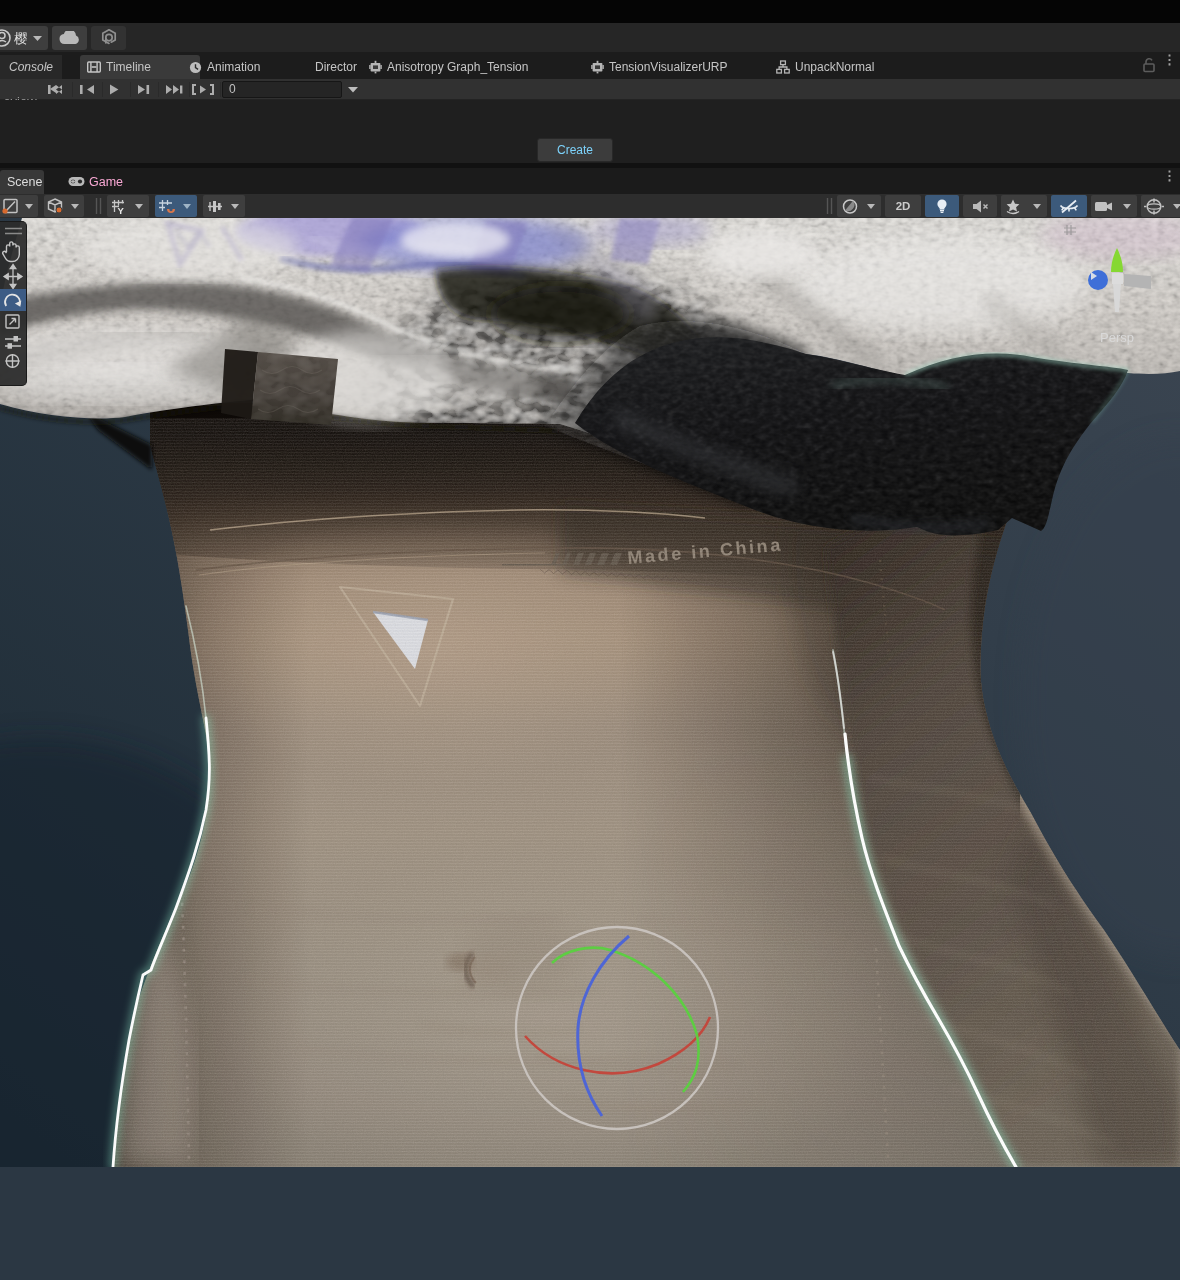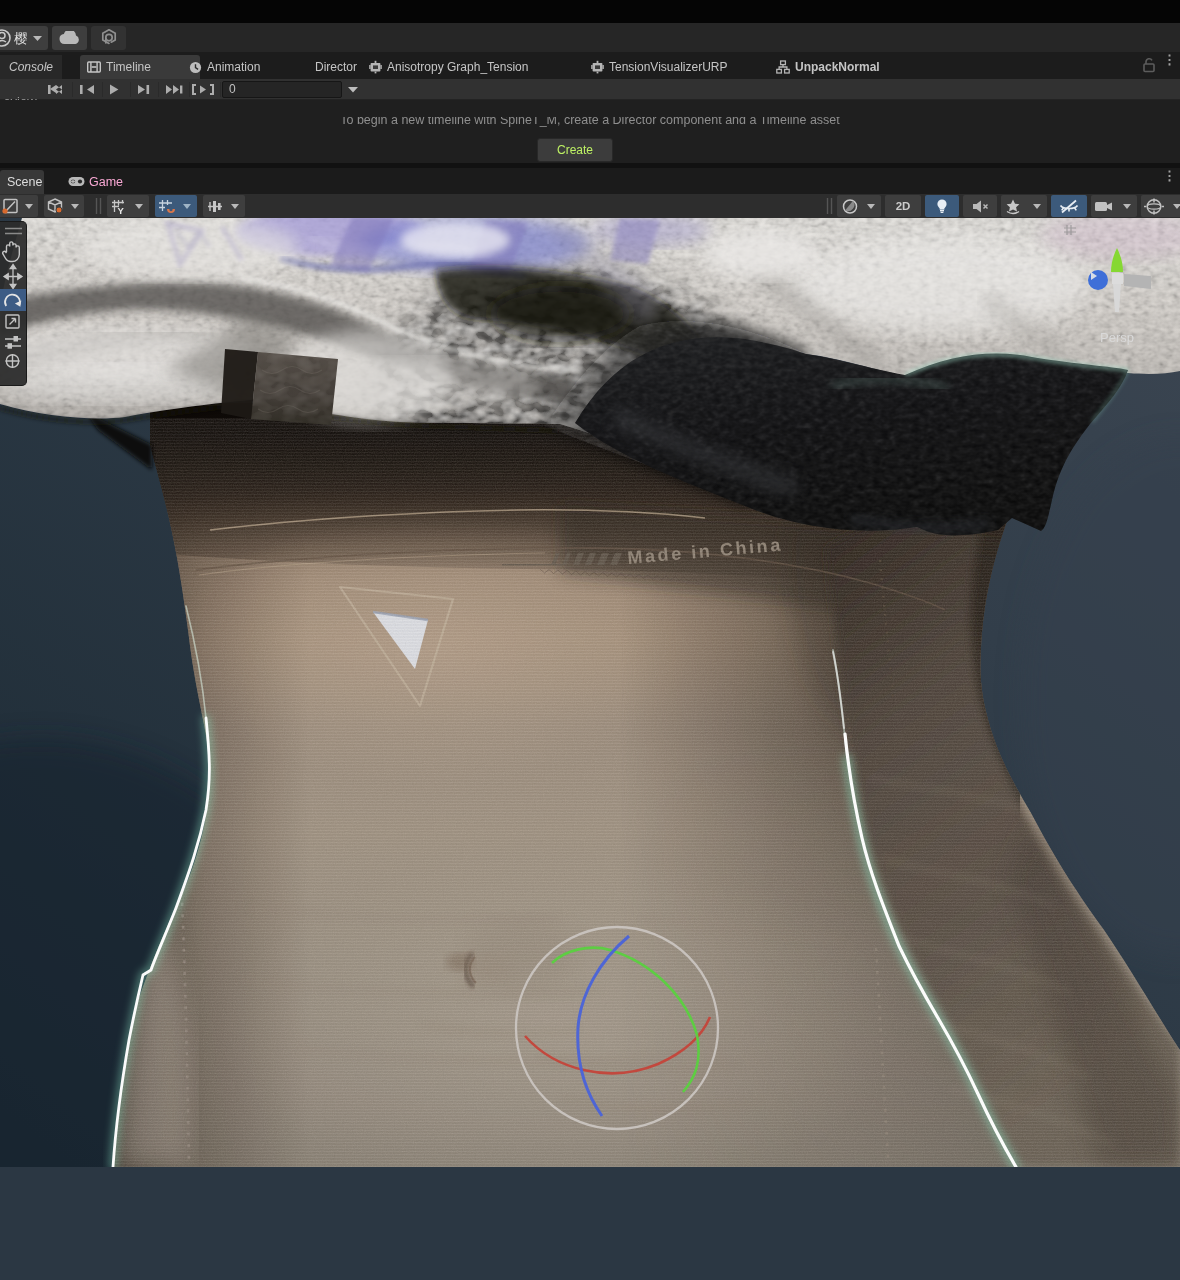--- a/index.html
+++ b/index.html
@@ -89,21 +89,21 @@
     <span class="ic">
         <svg width="13" height="14" viewBox="0 0 13 14">
           <rect x="1.6" y="3" width="9.8" height="8.6" rx="0.8" fill="#b5b5b5"></rect>
           <rect x="5.6" y="0.8" width="1.8" height="2.4" fill="#b5b5b5"></rect>
           <rect x="0.2" y="5" width="1.4" height="4" fill="#b5b5b5"></rect>
           <rect x="11.4" y="5" width="1.4" height="4" fill="#b5b5b5"></rect>
           <rect x="4" y="5.4" width="5" height="3.6" fill="#3a3a3a"></rect>
           <rect x="5.6" y="11.6" width="1.8" height="1.8" fill="#b5b5b5"></rect>
         </svg>
       </span>TensionVisualizerURP</div>
-  <div class="tab" style="left:770px;width:140px;padding-left:6px;font-weight:bold;">
+  <div class="tab" style="left:770px;width:140px;padding-left:6px;">
     <span class="ic">
         <svg width="14" height="14" viewBox="0 0 14 14">
           <rect x="4.6" y="1" width="4.8" height="3.6" fill="none" stroke="#b5b5b5" stroke-width="1.3"></rect>
           <rect x="0.8" y="9.4" width="4.6" height="3.6" fill="none" stroke="#b5b5b5" stroke-width="1.3"></rect>
           <rect x="8.6" y="9.4" width="4.6" height="3.6" fill="none" stroke="#b5b5b5" stroke-width="1.3"></rect>
           <path d="M7,4.6 v2.4 M3.1,9.4 V7 h7.8 v2.4" stroke="#b5b5b5" stroke-width="1.3" fill="none"></path>
         </svg>
       </span>UnpackNormal</div>
   <svg class="abs" style="left:1142px;top:57px;" width="14" height="16" viewBox="0 0 14 16">
       <rect x="2" y="7" width="10" height="7.5" rx="1" fill="none" stroke="#5c5c5c" stroke-width="1.6"></rect>
@@ -124,24 +124,21 @@
     </g>
     <g stroke="#2a2a2a" stroke-width="1">
         <path d="M28.5,2 v15 M58.5,2 v15 M86.5,2 v15 M114.5,2 v15 M145.5,2 v15 M176.5,2 v15"></path>
       </g>
   </svg>
   <div class="abs" style="left:222px;top:81px;width:120px;height:17px;background:#252525;border:1px solid #161616;border-radius:2px;color:#c0c0c0;font-size:12px;line-height:15px;padding-left:6px;">0</div>
   <svg class="abs" style="left:347px;top:86px;" width="12" height="8" viewBox="0 0 12 8">
       <path d="M1,1 l5,5.5 5,-5.5 z" fill="#bdbdbd"></path>
     </svg>
   <div class="abs" id="row-tl"></div>
-  <div class="abs" style="left:0;top:117px;width:1180px;height:15px;overflow:hidden;">
-      <div style="margin-top:-4px;text-align:center;color:#8f8f8f;font-size:12.5px;">To begin a new timeline with SpineT_M, create a Director component and a Timeline asset</div>
-    </div>
-  <div class="abs" style="left:537px;top:138px;width:76px;height:24px;background:#3c3c3c;border:1px solid #282828;border-radius:3px;color:#bef264;font-size:12px;text-align:center;line-height:22px;">Create</div>
+  <div class="abs" style="left:537px;top:138px;width:76px;height:24px;background:#3c3c3c;border:1px solid #282828;border-radius:3px;color:#7dd3fc;font-size:12px;text-align:center;line-height:22px;">Create</div>
   <div class="abs" style="left:0;top:163px;width:1180px;height:5px;background:#111111;"></div>
   <div class="abs" id="row-stabs"></div>
   <div class="abs" style="left:0px;top:170px;width:44px;height:24px;background:#383838;border-radius:3px 3px 0 0;color:#dcdcdc;font-size:12.5px;line-height:24px;padding-left:7px;">Scene</div>
   <div class="abs" style="left:68px;top:170px;width:72px;height:24px;color:#f9a8d4;font-size:12.5px;line-height:24px;">
     <svg width="17" height="11" viewBox="0 0 17 11" style="vertical-align:-1px;margin-right:4px;">
         <rect x="0.5" y="1" width="16" height="9" rx="4.5" fill="#b9b9b9"></rect>
         <circle cx="5" cy="5.5" r="2.1" fill="#2a2a2a"></circle>
         <circle cx="12" cy="5.5" r="2.1" fill="#2a2a2a"></circle>
         <rect x="4.3" y="3.6" width="1.4" height="3.8" fill="#b9b9b9"></rect>
         <rect x="3.1" y="4.8" width="3.8" height="1.4" fill="#b9b9b9"></rect>

